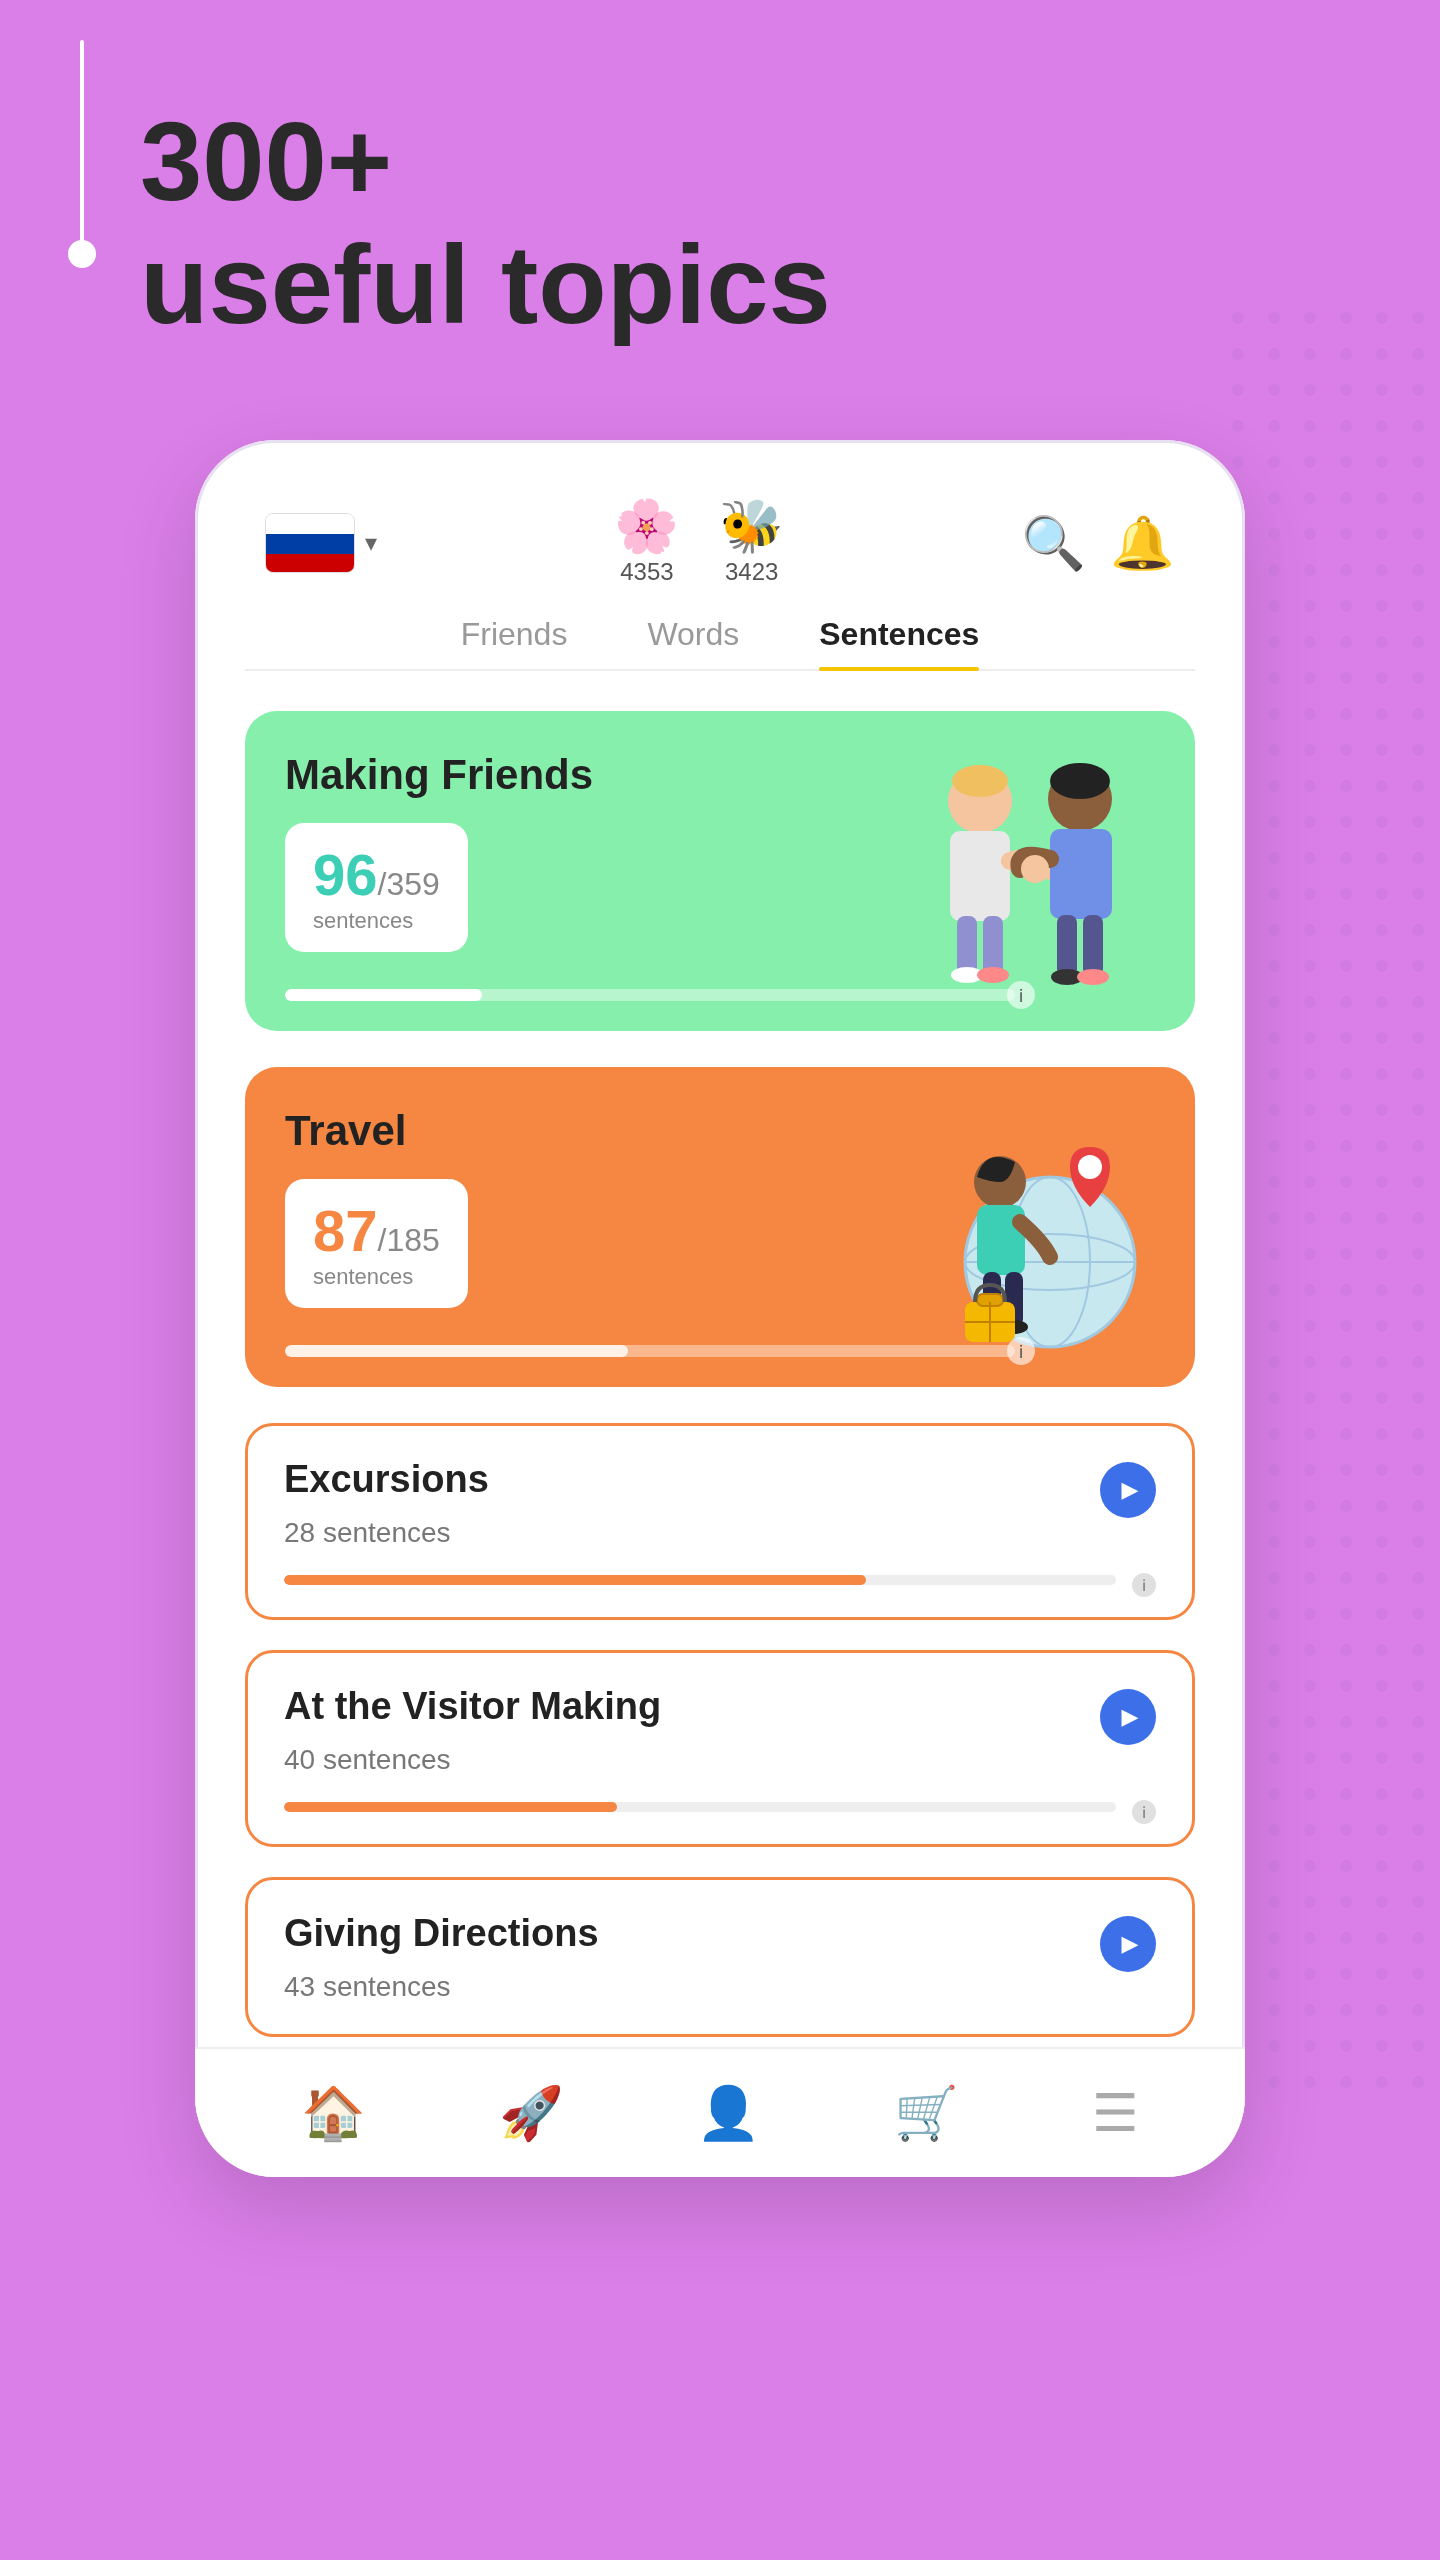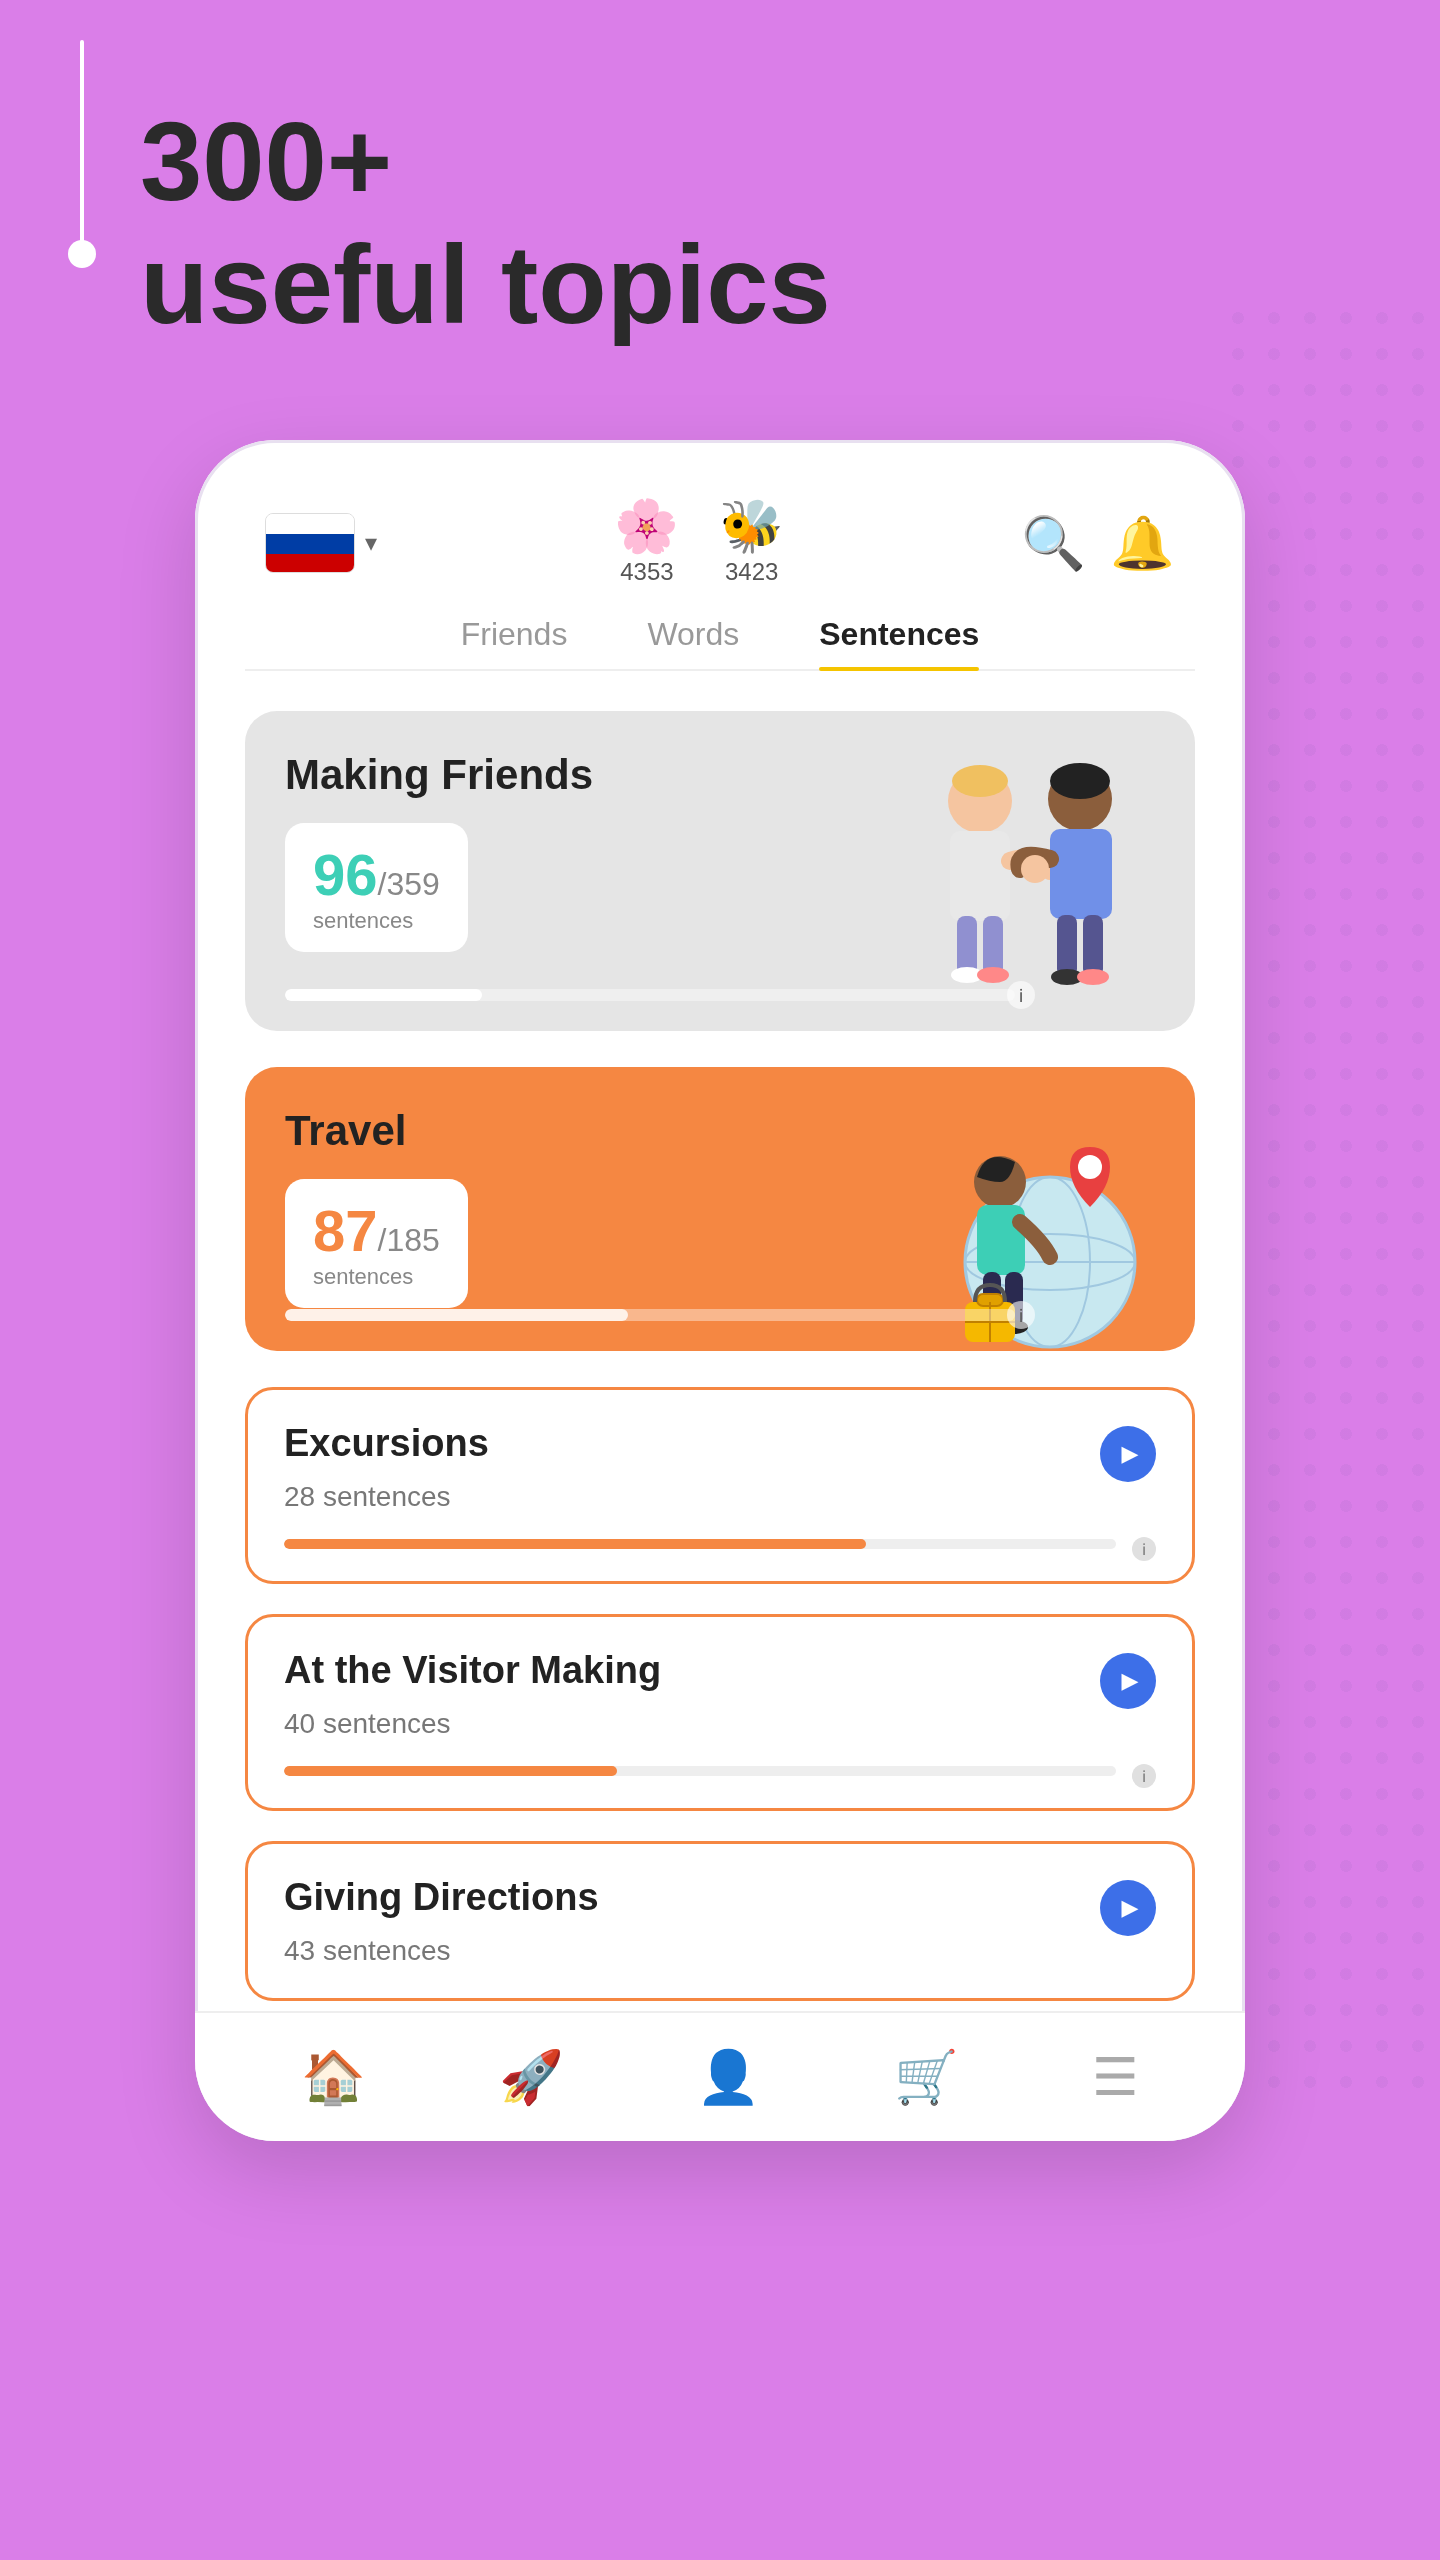--- a/index.html
+++ b/index.html
@@ -183,21 +183,21 @@
     
     .card {
       border-radius: 32px;
       margin-bottom: 36px;
       overflow: hidden;
       position: relative;
     }
 
     
     .card-making-friends {
-      background: #e5e5e5;
+      background: #86efac;
       padding: 40px 40px 0 40px;
       height: 320px;
     }
 
     .card-title {
       font-size: 42px;
       font-weight: 800;
       color: #222;
       margin-bottom: 24px;
     }
@@ -258,21 +258,21 @@
       justify-content: center;
       font-size: 18px;
       color: #555;
       cursor: pointer;
     }
 
     
     .card-travel {
       background: #f58742;
       padding: 40px 40px 0 40px;
-      height: 284px;
+      height: 320px;
     }
 
     .stat-big-orange { color: #f58742; }
 
     
     .sub-card {
       border: 3px solid #f58742;
       border-radius: 28px;
       background: white;
       padding: 32px 36px 0 36px;

